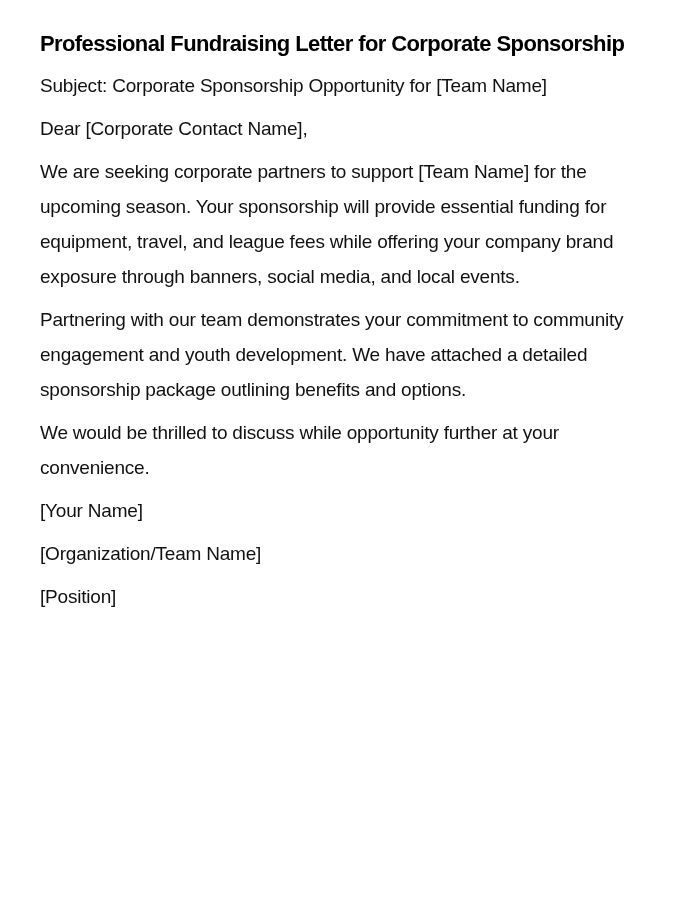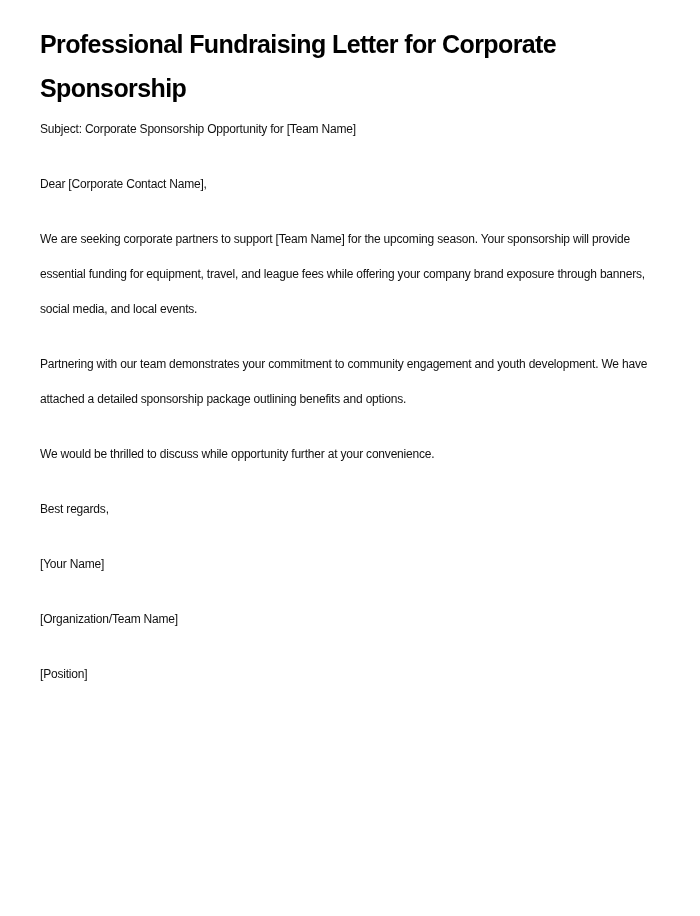--- a/index.html
+++ b/index.html
@@ -15,43 +15,42 @@
       font-family: "Liberation Sans", "DejaVu Sans", sans-serif;
     }
     .page {
       position: relative;
       padding: 22px 40px 0 40px;
       box-sizing: border-box;
       width: 700px;
     }
     .title {
       margin: 0;
-      font-size: 25px;
+      font-size: 22px;
       font-weight: bold;
       line-height: 44px;
       letter-spacing: -0.6px;
       color: #000000;
     }
     .para {
       margin: 0;
-      font-size: 12px;
+      font-size: 19px;
       line-height: 35px;
       letter-spacing: -0.2px;
       color: #111111;
     }
     .subject { margin-top: 2px; }
-    .gap { margin-top: 20px; }
+    .gap { margin-top: 8px; }
   </style>
 </head>
 <body>
 
 <div class="page">
   <h1 class="title">Professional Fundraising Letter for Corporate Sponsorship</h1>
   <p class="para subject">Subject: Corporate Sponsorship Opportunity for [Team Name]</p>
   <p class="para gap">Dear [Corporate Contact Name],</p>
   <p class="para gap">We are seeking corporate partners to support [Team Name] for the upcoming season. Your sponsorship will provide essential funding for equipment, travel, and league fees while offering your company brand exposure through banners, social media, and local events.</p>
   <p class="para gap">Partnering with our team demonstrates your commitment to community engagement and youth development. We have attached a detailed sponsorship package outlining benefits and options.</p>
   <p class="para gap">We would be thrilled to discuss while opportunity further at your convenience.</p>
-  <p class="para gap">Best regards,</p>
   <p class="para gap">[Your Name]</p>
   <p class="para gap">[Organization/Team Name]</p>
   <p class="para gap">[Position]</p>
 </div>
 
 </body></html>

